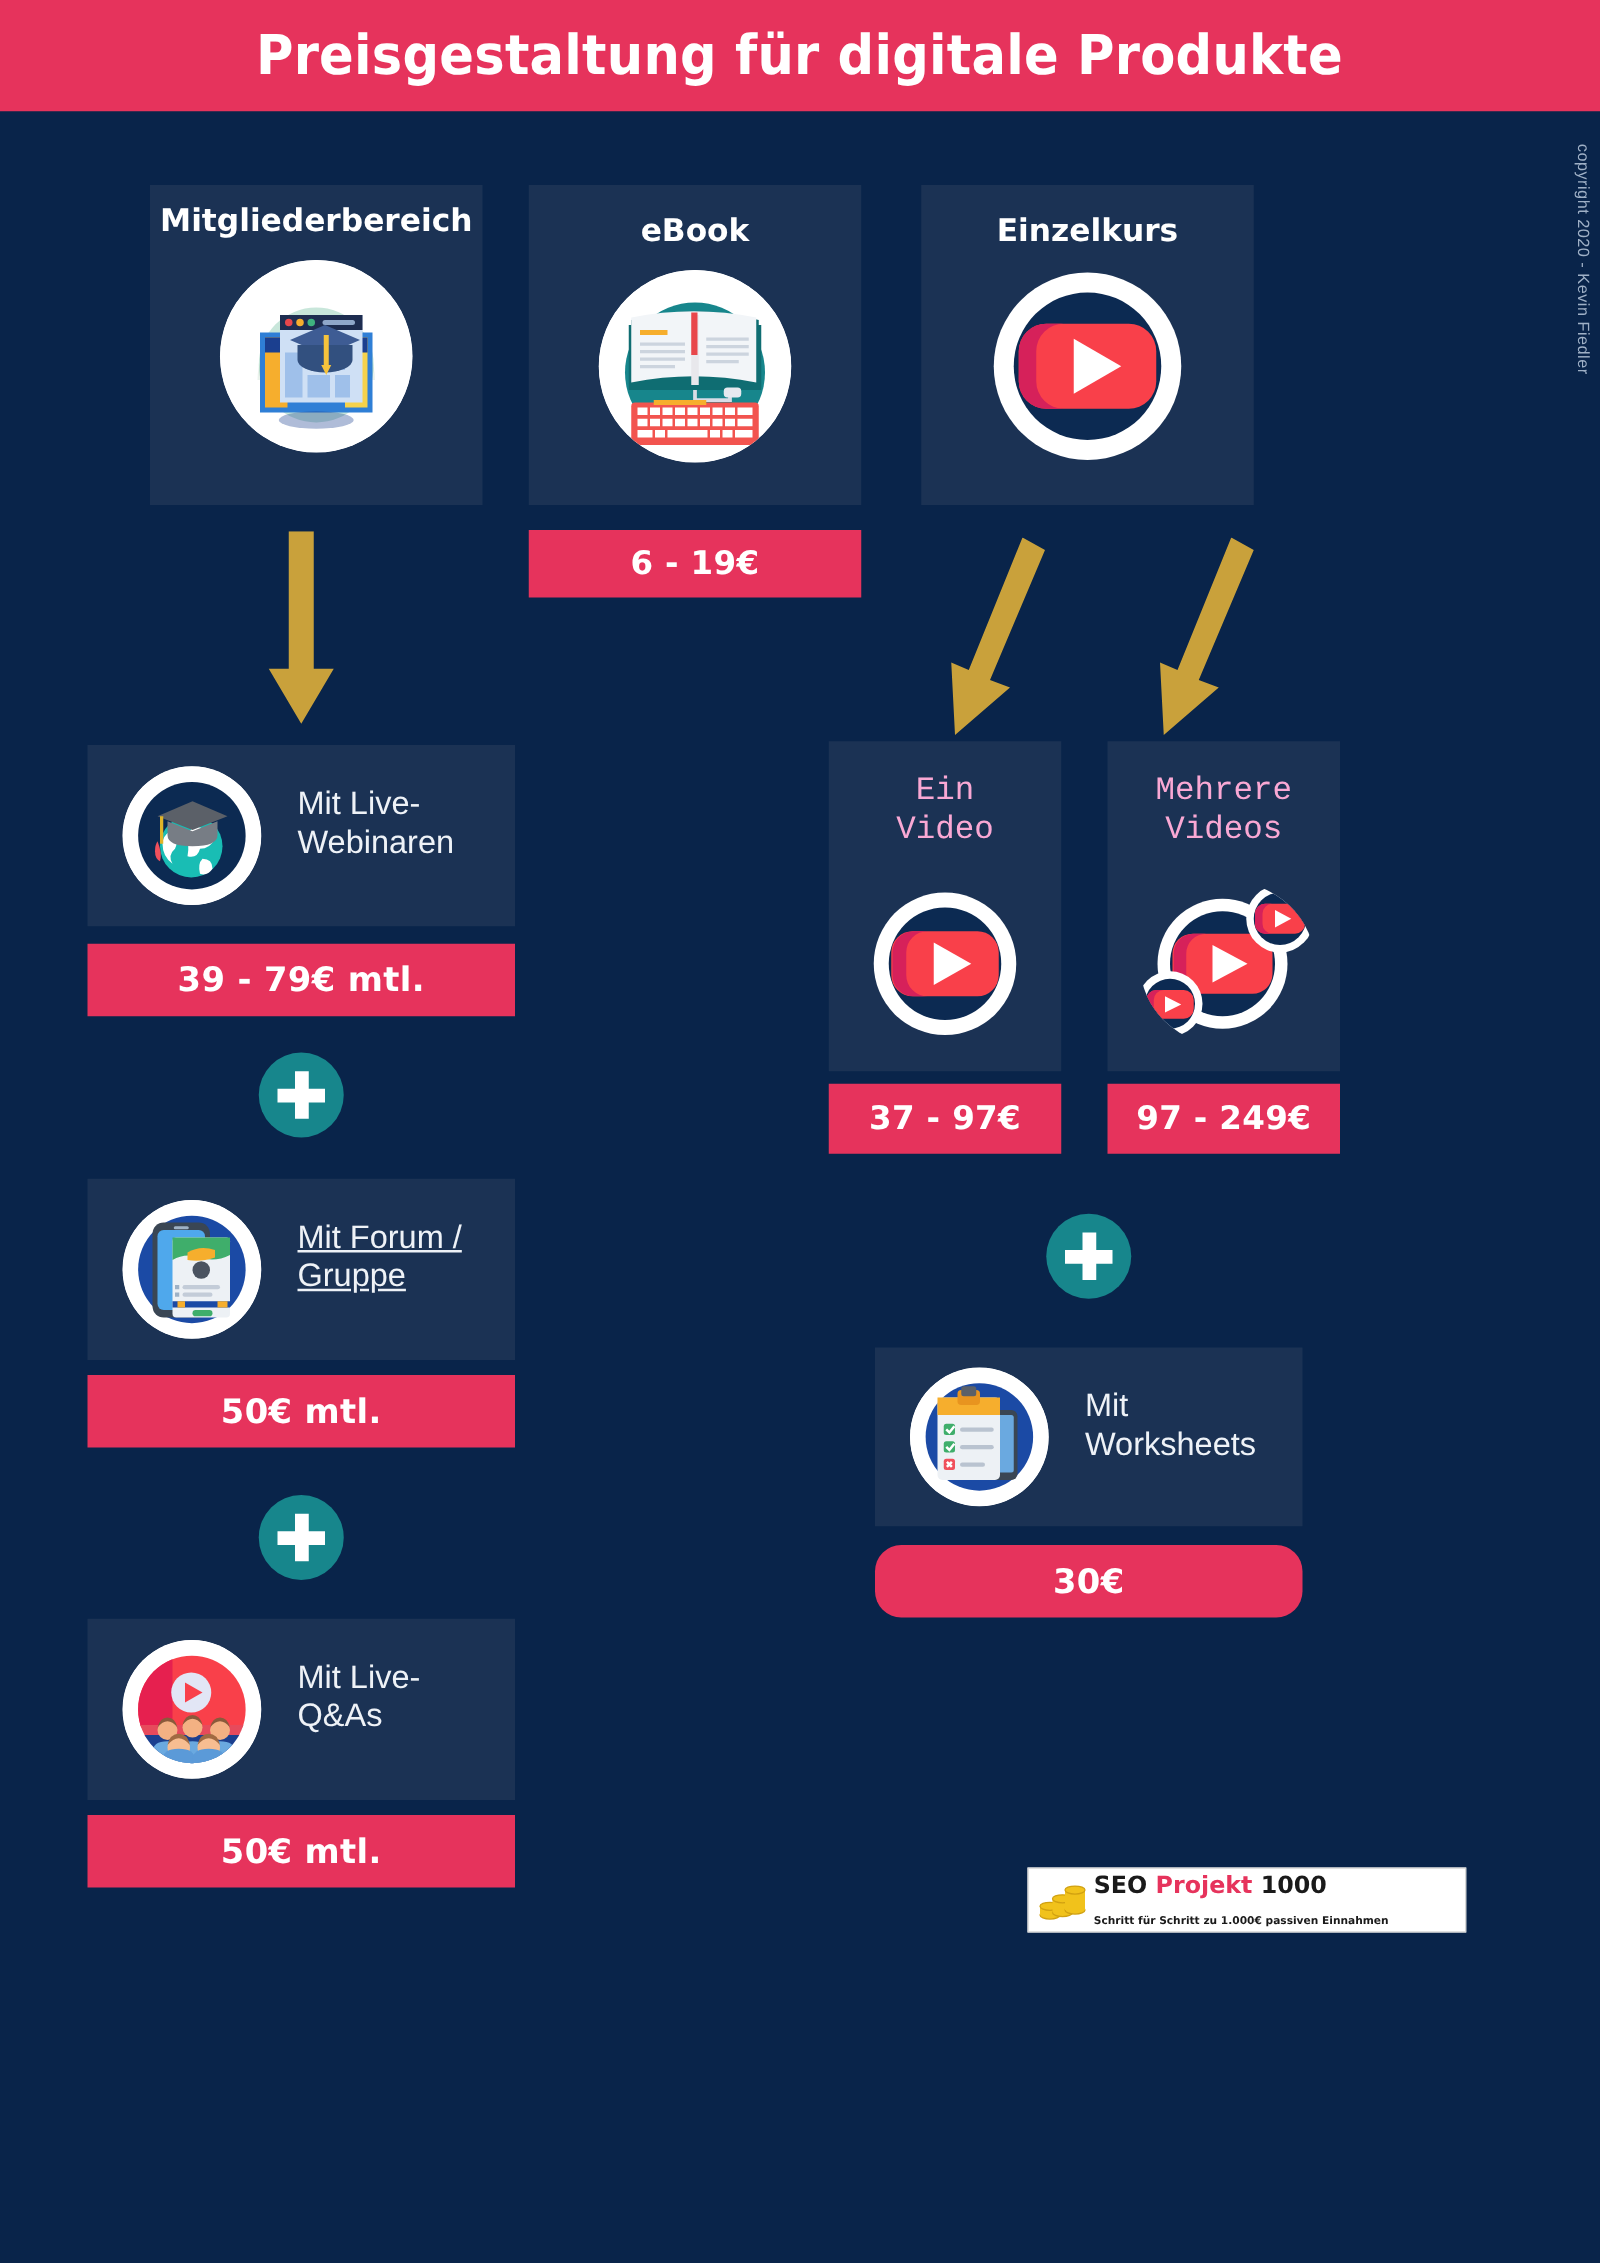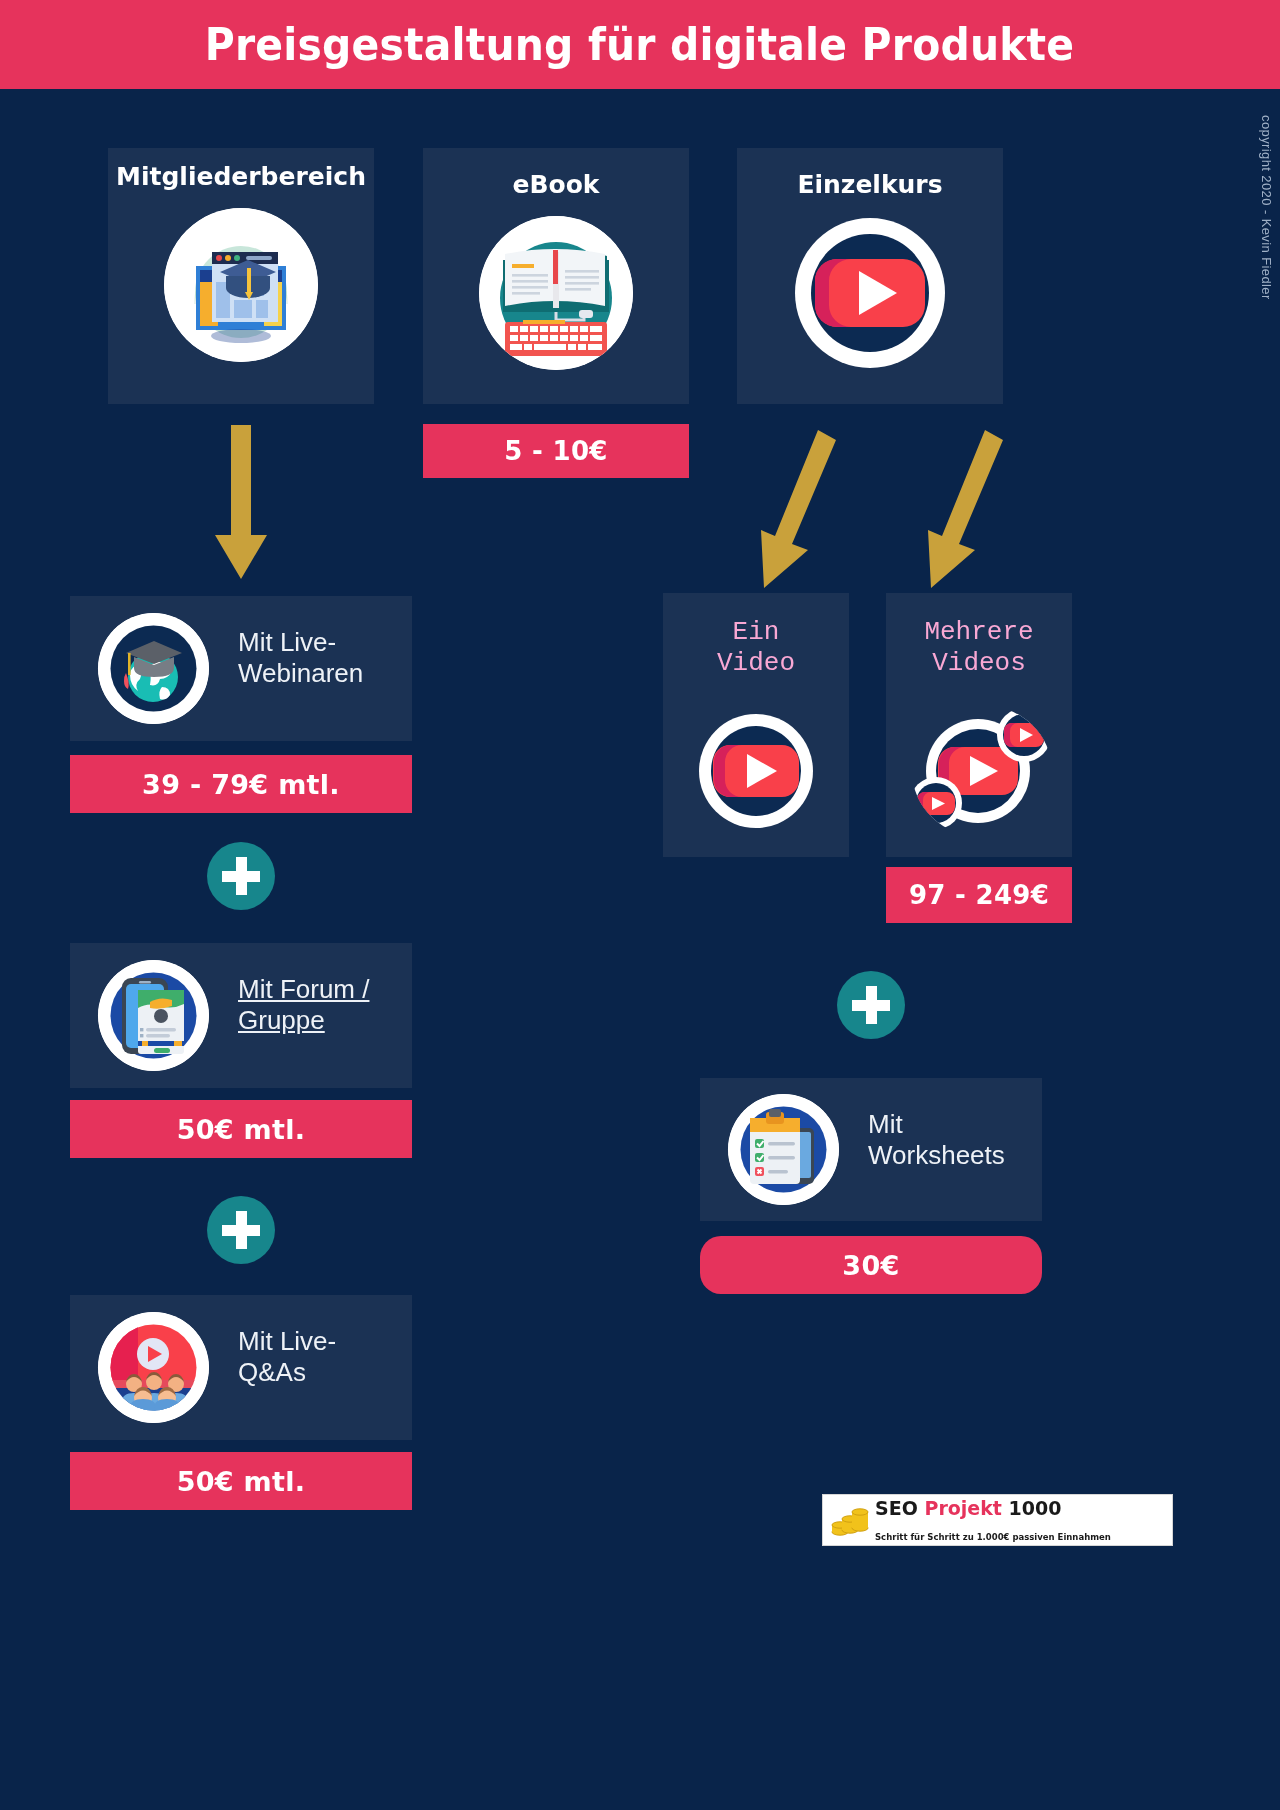--- a/index.html
+++ b/index.html
@@ -97,21 +97,21 @@
 <body>
 
 <div class="stage">
 
   <div class="header">
     <div class="header-title">Preisgestaltung für digitale Produkte</div>
   </div>
 
   <div class="copyright">copyright 2020 - Kevin Fiedler</div>
 
-  <div class="card" style="left:108px;top:148px;width:266px;height:256px;">
+  <div class="card" style="left:120px;top:148px;width:266px;height:256px;">
     <div class="card-title" style="top:14px;font-size:25px;">Mitgliederbereich</div>
     <div class="ill" style="left:56px;top:60px;width:154px;height:154px;">
       <svg viewBox="0 0 154 154" width="154" height="154" aria-hidden="true">
         <circle cx="77" cy="77" r="77" fill="#ffffff"></circle>
         <path d="M30 96 a47 47 0 0 1 94 0 z" fill="#d8e7dd" opacity=".55"></path>
         <circle cx="77" cy="84" r="46" fill="#3aa579" opacity=".28"></circle>
         <rect x="32" y="58" width="90" height="64" fill="#2f7fd6"></rect>
         <rect x="36" y="62" width="18" height="56" fill="#f6ae2d"></rect>
         <rect x="100" y="62" width="18" height="56" fill="#f6d24b"></rect>
         <rect x="36" y="62" width="82" height="12" fill="#1b3f8f"></rect>
@@ -185,21 +185,21 @@
             <rect x="89" y="128" width="8" height="6"></rect>
           <rect x="99" y="128" width="8" height="6"></rect>
             <rect x="109" y="128" width="14" height="6"></rect>
         </g>
         <rect x="44" y="104" width="42" height="4" fill="#f6ae2d"></rect>
       </svg>
     </div>
   </div>
 
   <div class="badge" style="left:423px;top:424px;width:266px;height:54px;">
-    <span style="font-size:26px;">5 - 10€</span>
+    <span style="font-size:26px;">6 - 19€</span>
   </div>
 
   <div class="card" style="left:737px;top:148px;width:266px;height:256px;">
     <div class="card-title" style="top:22px;font-size:25px;">Einzelkurs</div>
     <div class="ill" style="left:56px;top:68px;width:154px;height:154px;background:transparent;">
       <svg viewBox="0 0 154 154" width="154" height="154" aria-hidden="true">
         <circle cx="77" cy="77" r="75" fill="#ffffff"></circle>
         <circle cx="77" cy="77" r="59" fill="#0c2a52"></circle>
         <rect x="22" y="43" width="110" height="68" rx="22" fill="#f9404a"></rect>
         <path d="M44 43 h14 a22 22 0 0 0 -22 22 v24 a22 22 0 0 0 22 22 h-14 a22 22 0 0 1 -22 -22 v-24 a22 22 0 0 1 22 -22 z" fill="#d6215a"></path>
@@ -349,20 +349,23 @@
     <div class="ill" style="left:34px;top:119px;width:118px;height:118px;background:transparent;">
       <svg viewBox="0 0 118 118" width="118" height="118" aria-hidden="true">
         <circle cx="59" cy="59" r="57" fill="#ffffff"></circle>
         <circle cx="59" cy="59" r="45" fill="#0c2a52"></circle>
         <rect x="16" y="33" width="86" height="52" rx="17" fill="#f9404a"></rect>
         <path d="M34 33 h11 a17 17 0 0 0 -17 17 v18 a17 17 0 0 0 17 17 h-11 a17 17 0 0 1 -17 -17 v-18 a17 17 0 0 1 17 -17 z" fill="#d6215a"></path>
         <path d="M50 42 l30 17 l-30 17 z" fill="#ffffff"></path>
       </svg>
     </div>
   </div>
+  <div class="badge" style="left:663px;top:867px;width:186px;height:56px;">
+    <span style="font-size:26px;">37 - 97€</span>
+  </div>
 
   <div class="card" style="left:886px;top:593px;width:186px;height:264px;">
     <div class="card-sub" style="top:24px;font-size:26px;">
       <div>Mehrere</div>
       <div>Videos</div>
     </div>
     <div class="ill" style="left:26px;top:112px;width:140px;height:132px;background:transparent;">
       <svg viewBox="0 0 140 132" width="140" height="132" aria-hidden="true">
 
         <circle cx="66" cy="66" r="52" fill="#ffffff"></circle>

